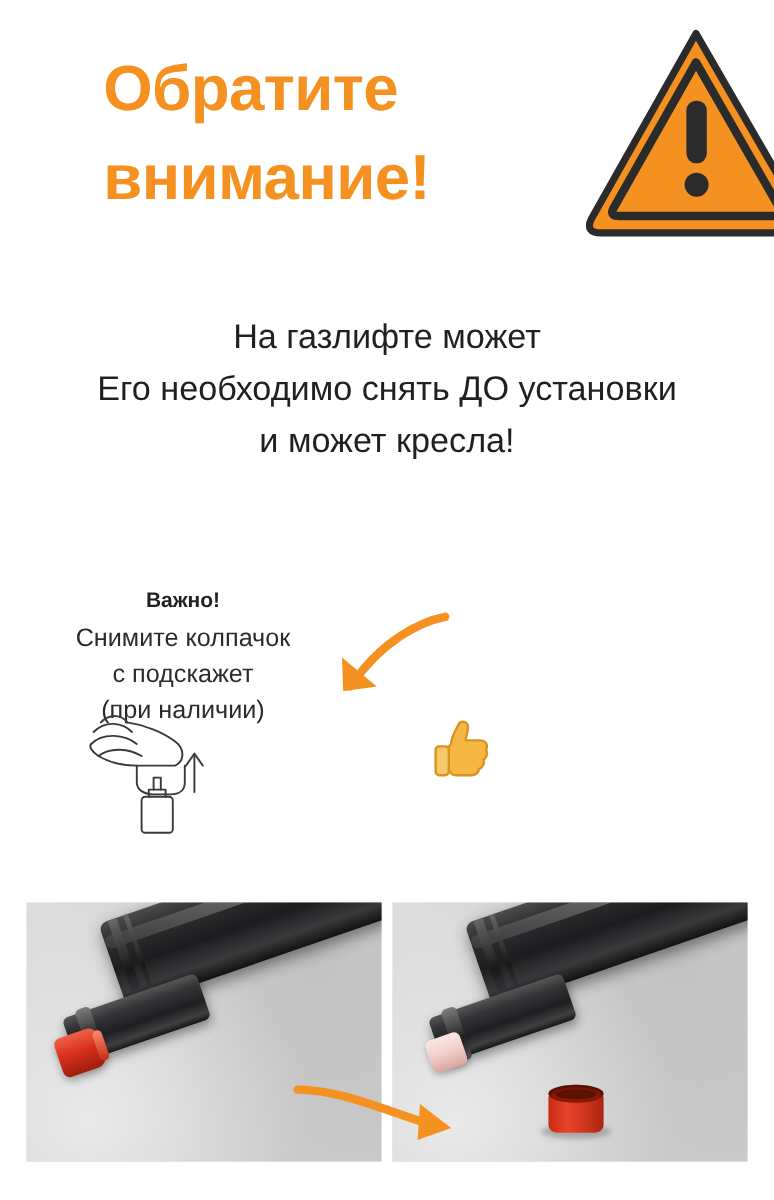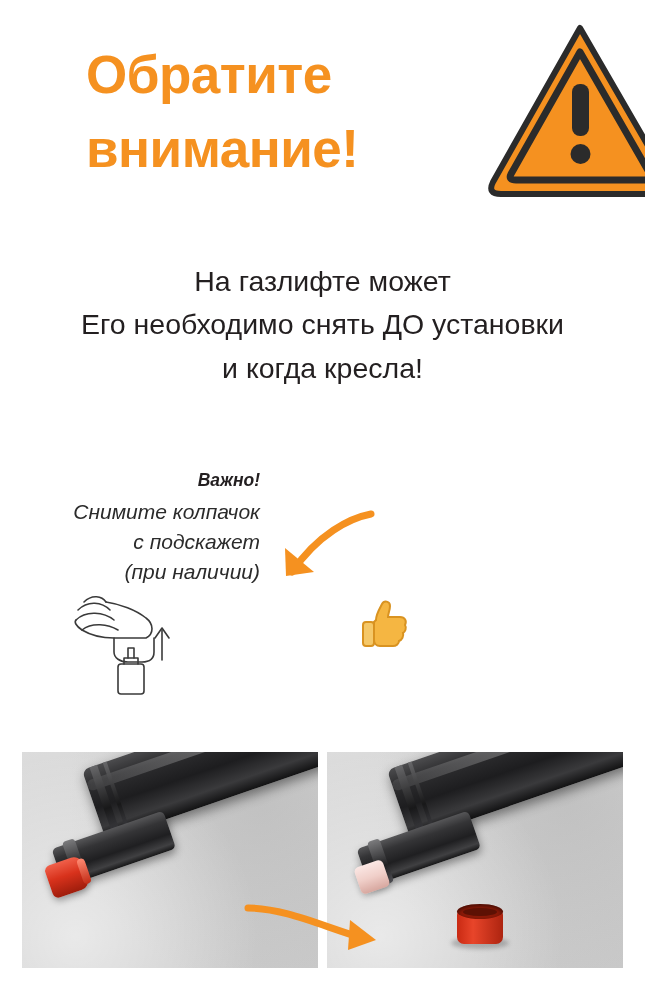--- a/index.html
+++ b/index.html
@@ -66,25 +66,24 @@
     left: 0;
     top: 470px;
     width: 645px;
     height: 260px;
   }
 
   
   .important {
     position: absolute;
     left: 45px;
-    top: 0;
+    top: 20px;
     width: 215px;
-    text-align: right;
+    text-align: center;
     color: #231f20;
-    font-style: italic;
   }
   .important .imp-title {
     font-weight: bold;
     font-size: 17.5px;
     margin-bottom: 6px;
   }
   .important .imp-line {
     display: block;
     font-size: 21px;
     line-height: 1.42;
@@ -308,21 +307,21 @@
       <path d="M92 30 L162 152 Q165 158 157 158 L28 158 Q20 158 23 152 Z" fill="none" stroke="#2b2b2b" stroke-width="7" stroke-linejoin="round"></path>
       <rect x="84" y="62" width="17" height="52" rx="8" fill="#2b2b2b"></rect>
       <circle cx="92.5" cy="132" r="10" fill="#2b2b2b"></circle>
     </svg>
   </div>
 </div>
 
 <div class="lead">
   <span class="ln">На газлифте может</span>
   <span class="ln"><span>Его необходимо снять </span><b>ДО установки</b></span>
-  <span class="ln">и когда кресла!</span>
+  <span class="ln">и может кресла!</span>
 </div>
 
 <div class="mid">
 
   <div class="important">
     <div class="imp-title">Важно!</div>
     <span class="imp-line">Снимите колпачок</span>
     <span class="imp-line">с подскажет</span>
     <span class="imp-line">(при наличии)</span>
   </div>

